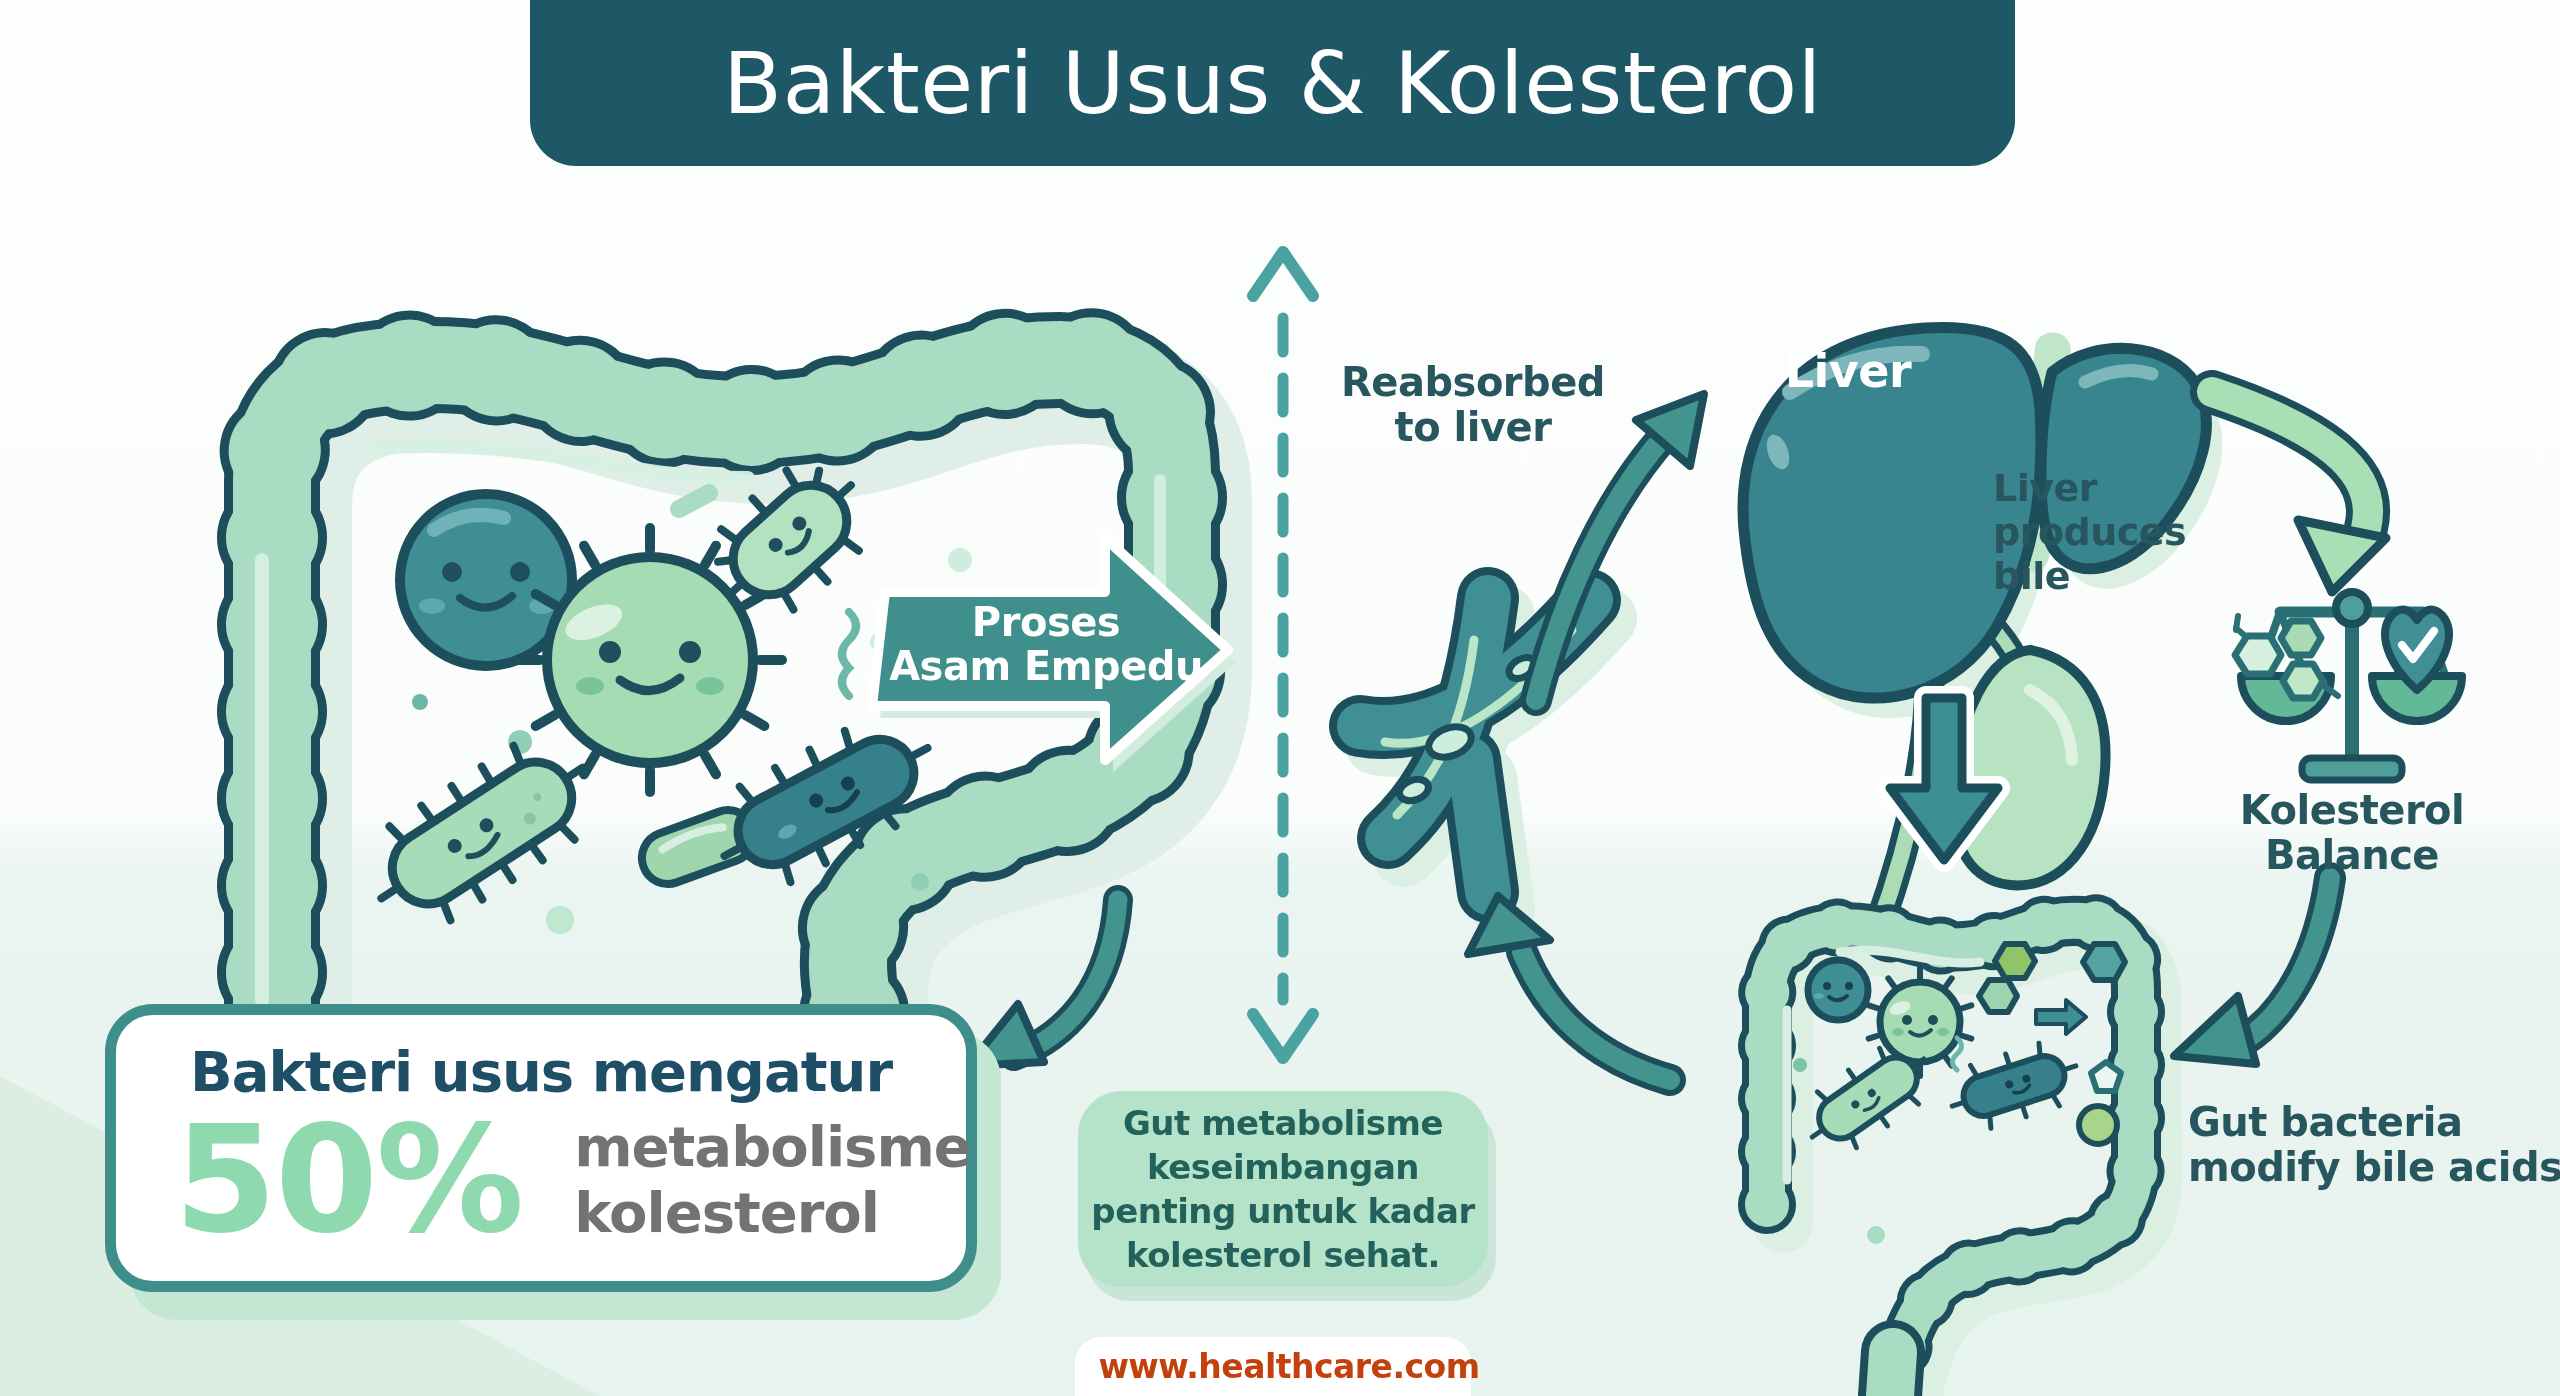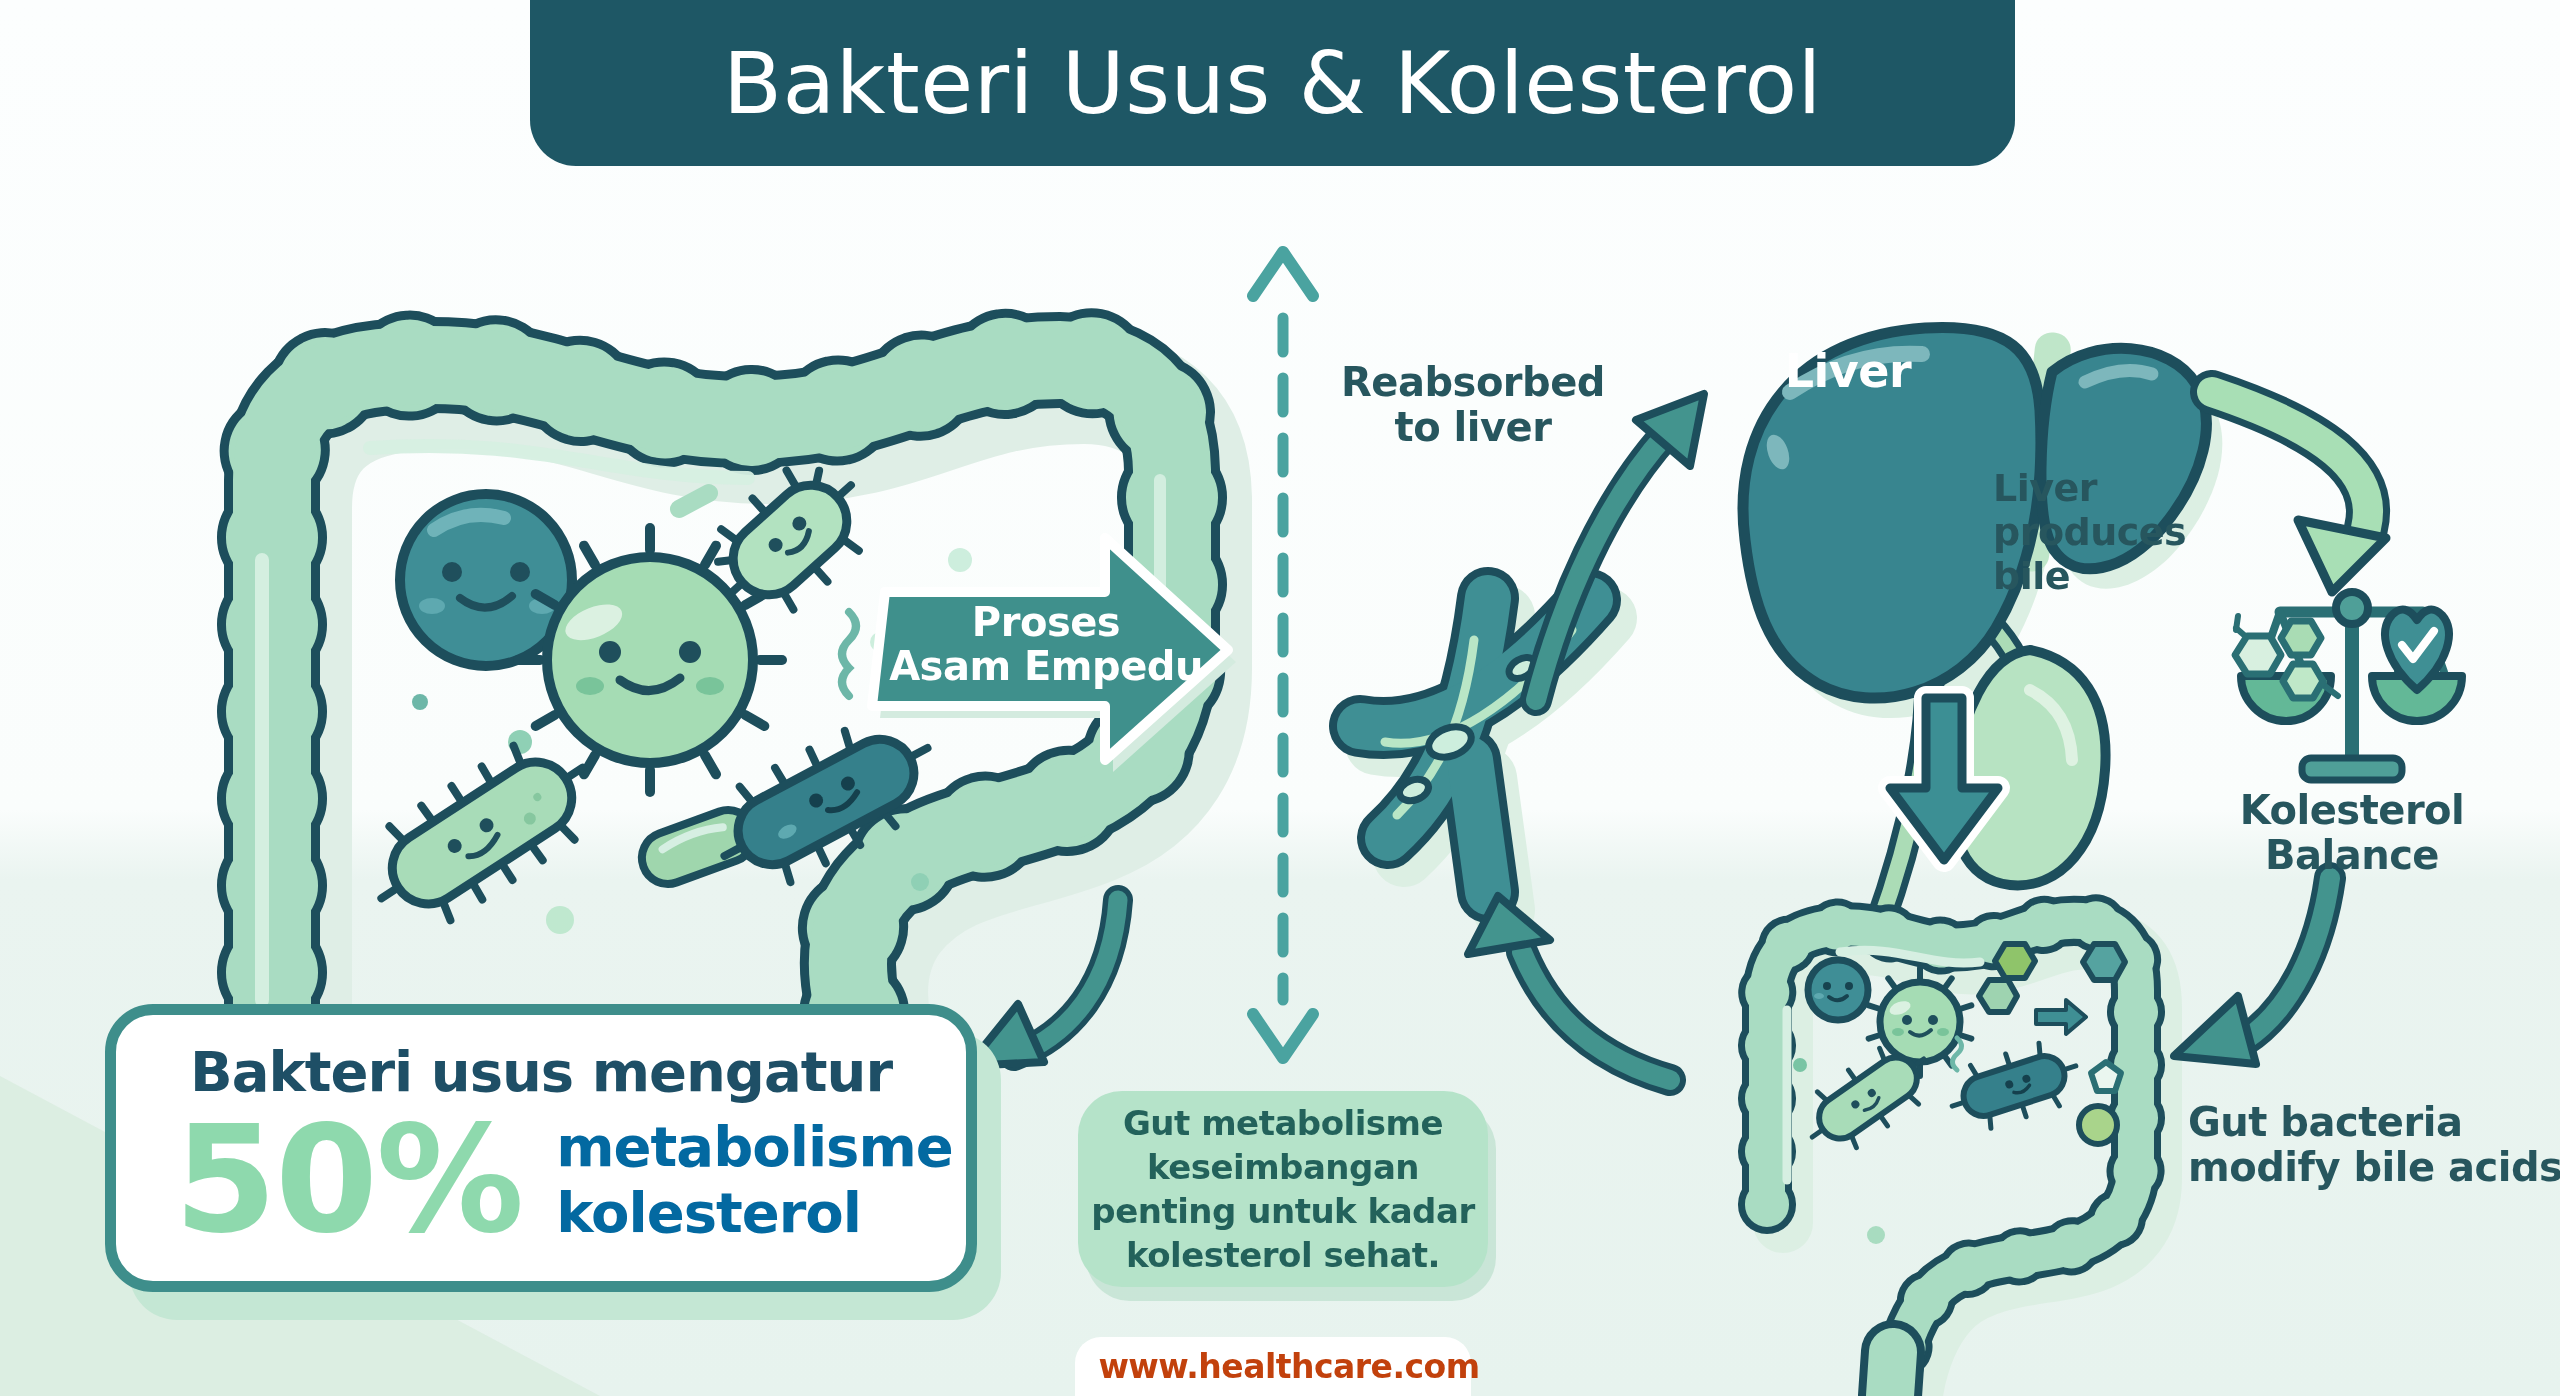--- a/index.html
+++ b/index.html
@@ -24,21 +24,21 @@
   .liver-produces{font-size:38px;line-height:1.16;}
   .chol-balance{font-size:40px;}
   .gut-bact{font-size:40px;}
   
   .stat-box{position:absolute;left:105px;top:1004px;width:872px;height:288px;background:#ffffff;
     border:11px solid #3e8e8b;border-radius:48px;box-sizing:border-box;
     box-shadow:24px 28px 0 #c4e7d4;padding:24px 30px 16px 30px;}
   .stat-heading{font-size:56px;font-weight:800;color:#1e4f66;text-align:center;letter-spacing:-1px;}
   .stat-row{display:flex;align-items:center;justify-content:flex-start;margin-top:6px;}
   .stat-value{font-size:148px;font-weight:800;color:#8ed9ad;line-height:0.95;margin-left:28px;letter-spacing:-2px;}
-  .stat-lines{margin-left:34px;font-size:56px;font-weight:800;color:#0369a1;line-height:1.18;letter-spacing:-1px;}
+  .stat-lines{margin-left:52px;font-size:56px;font-weight:800;color:#737373;line-height:1.18;letter-spacing:-1px;}
   
   .note-box{position:absolute;left:1078px;top:1091px;width:410px;height:196px;background:#b5e3c9;
     border-radius:44px;display:flex;flex-direction:column;align-items:center;justify-content:center;
     box-shadow:8px 14px 0 rgba(163,213,187,.45);}
   .note-box div{font-size:34px;font-weight:700;color:#23625b;line-height:1.3;letter-spacing:-0.5px;}
   
   .footer{position:absolute;left:1075px;top:1337px;width:396px;height:59px;background:#ffffff;
     border-radius:26px 26px 0 0;display:flex;align-items:center;justify-content:center;gap:16px;}
   .footer .divider{width:2px;height:36px;background:#c9d8d5;}
   .footer .url{font-size:33px;font-weight:600;color:#c2410c;letter-spacing:-0.5px;}

